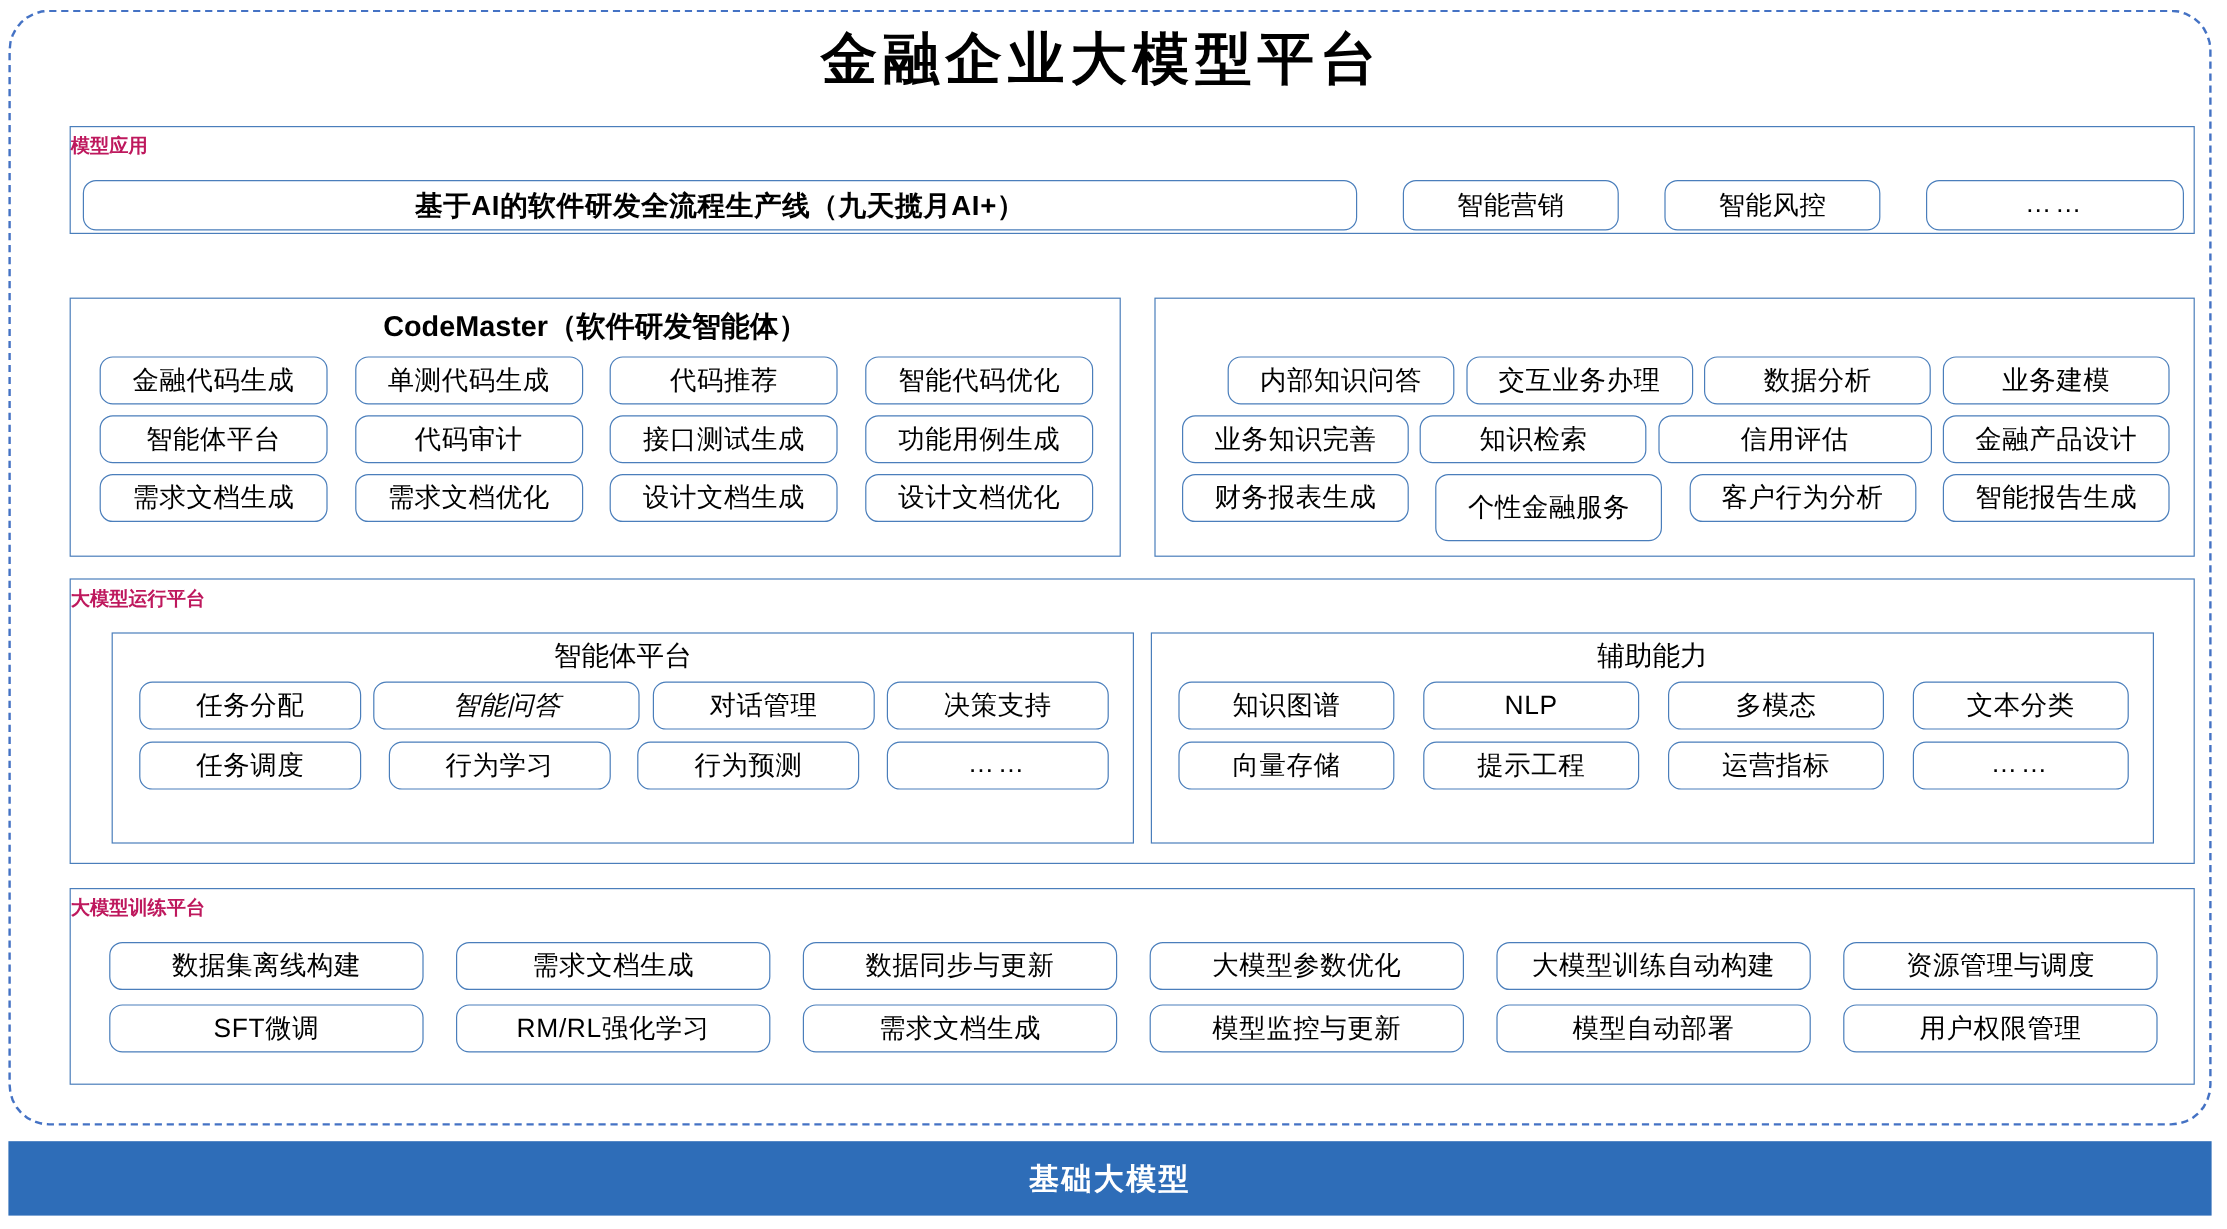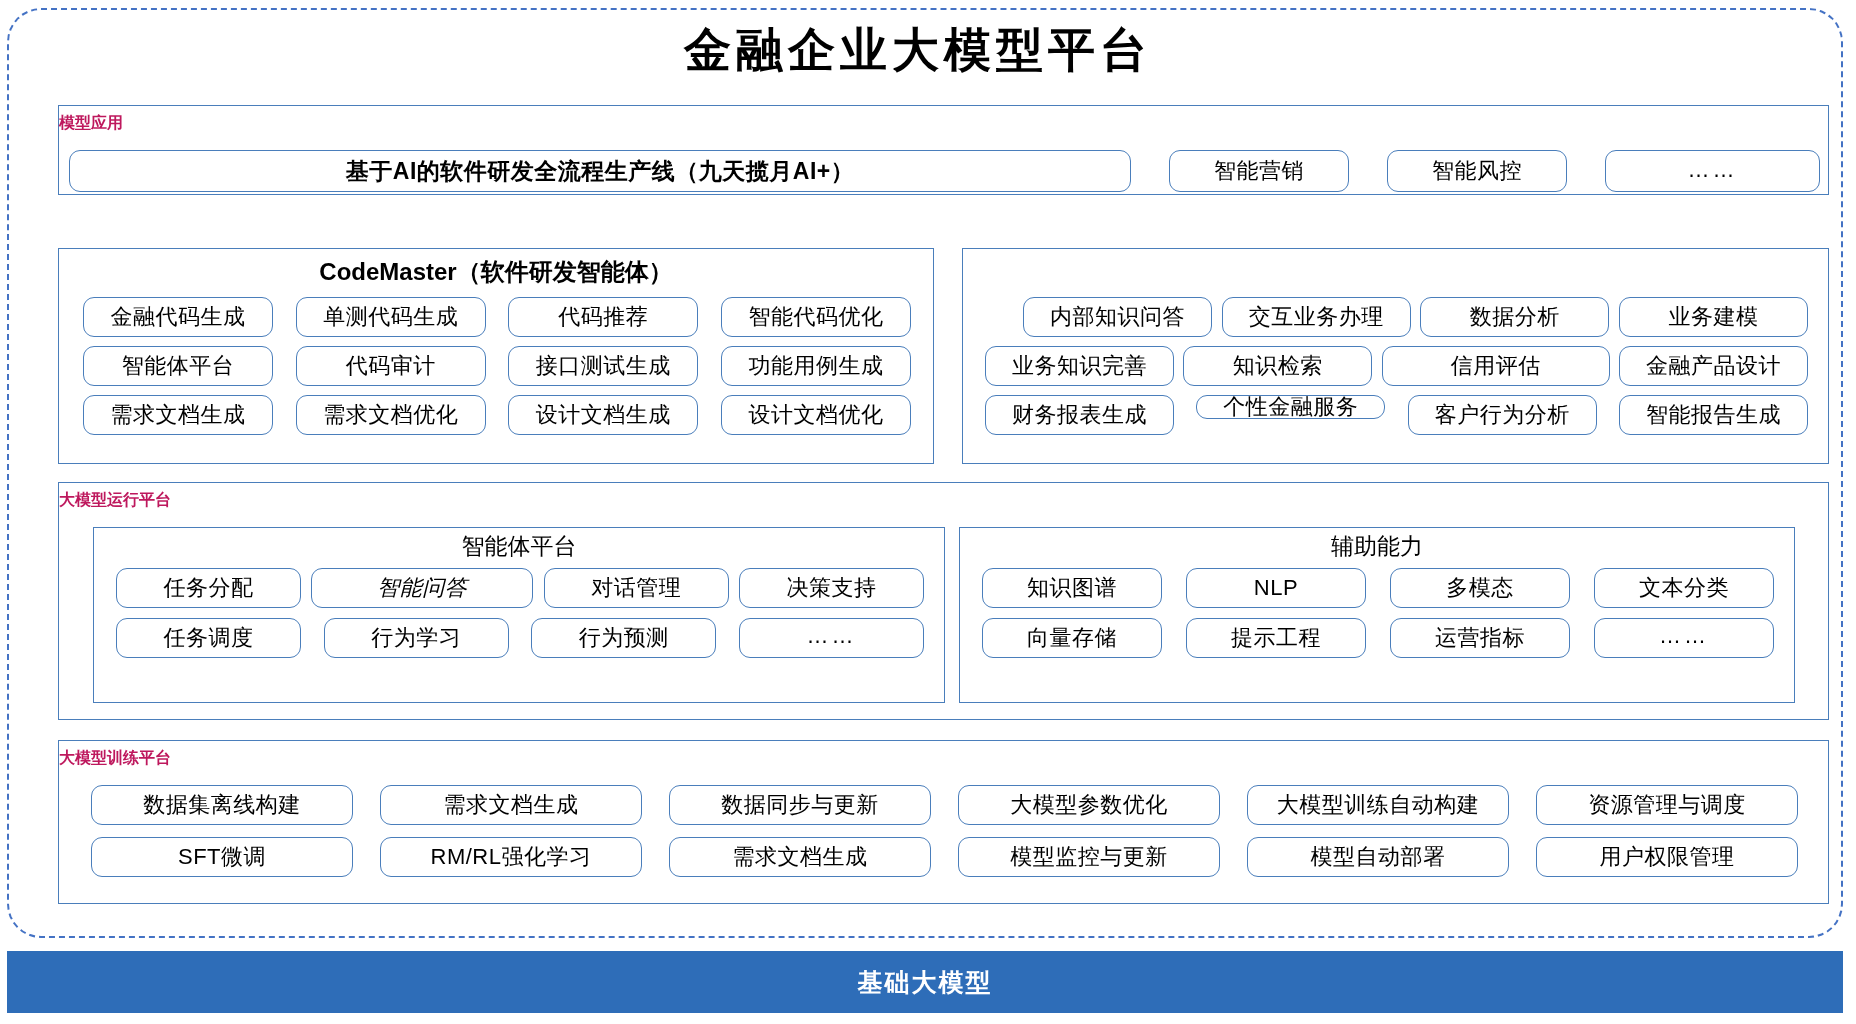--- a/index.html
+++ b/index.html
@@ -193,21 +193,21 @@
       <div class="chip" style="width:189px;height:40px;">业务建模</div>
     </div>
     <div class="chip-row" style="margin-bottom:9px;">
       <div class="chip" style="width:189px;height:40px;">业务知识完善</div>
       <div class="chip" style="width:189px;height:40px;">知识检索</div>
       <div class="chip" style="width:228px;height:40px;">信用评估</div>
       <div class="chip" style="width:189px;height:40px;">金融产品设计</div>
     </div>
     <div class="chip-row">
       <div class="chip" style="width:189px;height:40px;">财务报表生成</div>
-      <div class="chip" style="width:189px;height:24px;">个性金融服务</div>
+      <div class="chip" style="width:189px;height:56px;">个性金融服务</div>
       <div class="chip" style="width:189px;height:40px;">客户行为分析</div>
       <div class="chip" style="width:189px;height:40px;">智能报告生成</div>
     </div>
   </div>
 </div>
 
 <div class="section-box" style="left:58px; top:482px; width:1771px; height:238px;">
   <div class="section-title" style="margin-top:8px;">大模型运行平台</div>
 
   <div class="sub-panel" style="left:34px; top:44px; width:852px; height:176px;">

